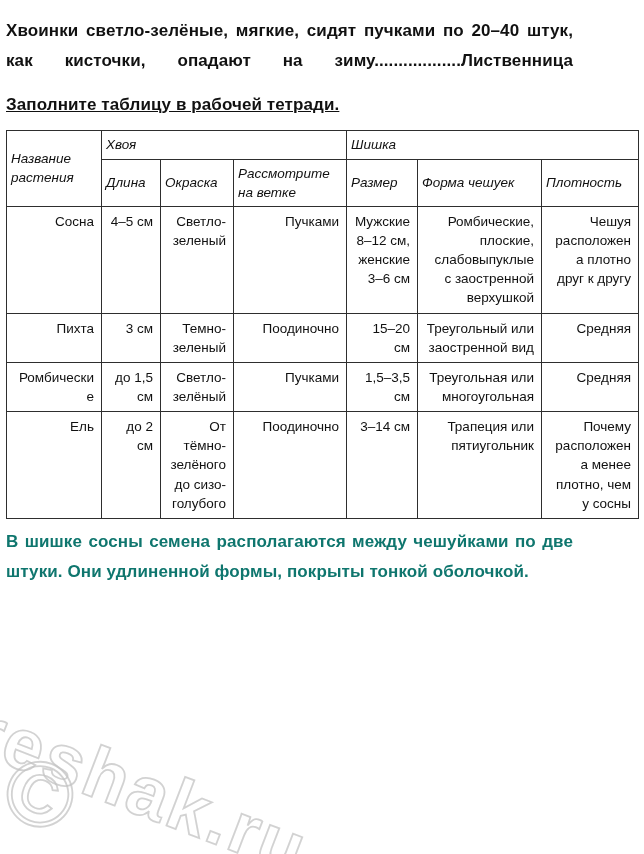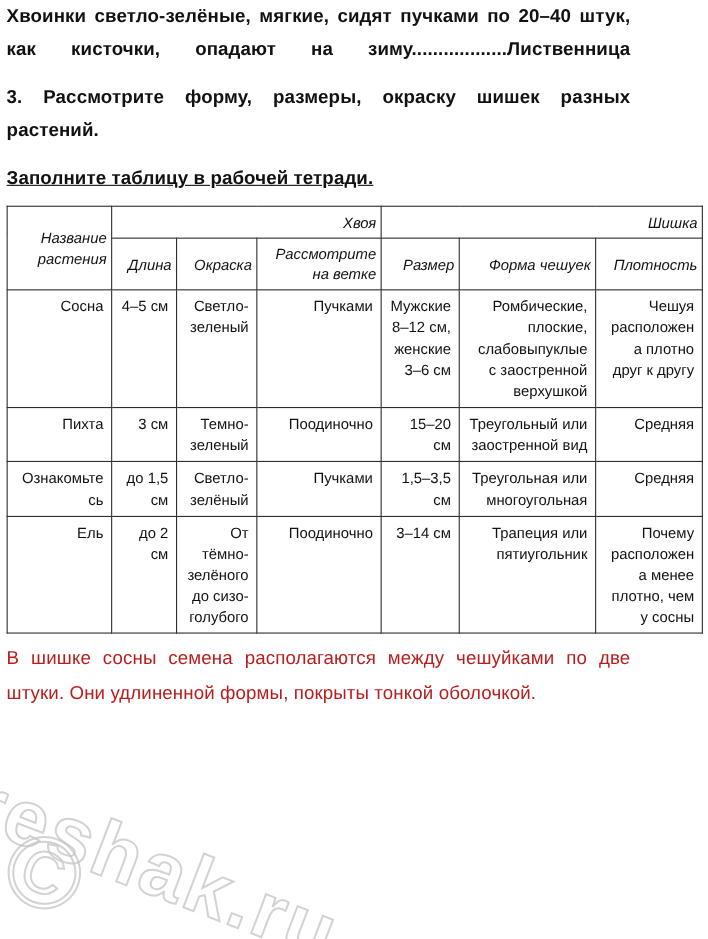--- a/index.html
+++ b/index.html
@@ -9,55 +9,55 @@
     height: 854px;
     overflow: hidden;
     background: #ffffff;
     color: #111111;
     font-family: "Liberation Sans", "DejaVu Sans", sans-serif;
   }
   .page {
     position: relative;
     width: 580px;
     height: 854px;
-    padding: 0 7px 0 6px;
+    padding: 16px 7px 0 6px;
     box-sizing: border-box;
   }
   .para {
     font-size: 17px;
     line-height: 1.78;
     font-weight: bold;
     text-align: justify;
     margin: 0 0 13px 0;
     letter-spacing: 0.1px;
   }
   .para.fill-last { text-align-last: justify; }
   .para.regular {
-    font-weight: normal;
-    color: #b91c1c;
+    font-weight: bold;
+    color: #0f766e;
   }
   .worktable {
     border-collapse: collapse;
     table-layout: fixed;
     width: 632px;
     margin: 3px 0 8px 0;
     font-size: 13.5px;
     line-height: 1.42;
   }
   .worktable td, .worktable th {
     border: 1.6px solid #2e2e2e;
     padding: 5px 7px;
     vertical-align: top;
     text-align: right;
     font-weight: normal;
     word-wrap: break-word;
   }
   .worktable th {
     font-style: italic;
-    text-align: right;
+    text-align: left;
     vertical-align: middle;
     padding: 3px 4px;
   }
   .group-row th { height: 22px; }
   .sub-row th { height: 40px; }
   .data-row td { height: 30px; }
   .watermark {
     position: absolute;
     left: -8px;
     top: 688px;
@@ -87,21 +87,20 @@
     z-index: 5;
   }
 </style>
 </head>
 <body>
 
 <div class="page">
 
   <p class="para fill-last">Хвоинки светло-зелёные, мягкие, сидят пучками по 20–40 штук, как кисточки, опадают на зиму..................Лиственница</p>
 
-  <p class="para">3. Рассмотрите форму, размеры, окраску шишек разных растений.</p>
 
   <p class="para" style="margin-bottom:10px;text-decoration:underline;">Заполните таблицу в рабочей тетради.</p>
 
   <table class="worktable">
     <colgroup>
       <col style="width:95px">
       <col style="width:59px">
       <col style="width:73px">
       <col style="width:113px">
       <col style="width:71px">
@@ -134,21 +133,21 @@
     <tr class="data-row">
       <td>Пихта</td>
       <td>3 см</td>
       <td>Темно-зеленый</td>
       <td>Поодиночно</td>
       <td>15–20 см</td>
       <td>Треугольный или заостренной вид</td>
       <td>Средняя</td>
     </tr>
     <tr class="data-row">
-      <td>Ознакомьтесь</td>
+      <td>Ромбические</td>
       <td>до 1,5 см</td>
       <td>Светло-зелёный</td>
       <td>Пучками</td>
       <td>1,5–3,5 см</td>
       <td>Треугольная или многоугольная</td>
       <td>Средняя</td>
     </tr>
     <tr class="data-row">
       <td>Ель</td>
       <td>до 2 см</td>

